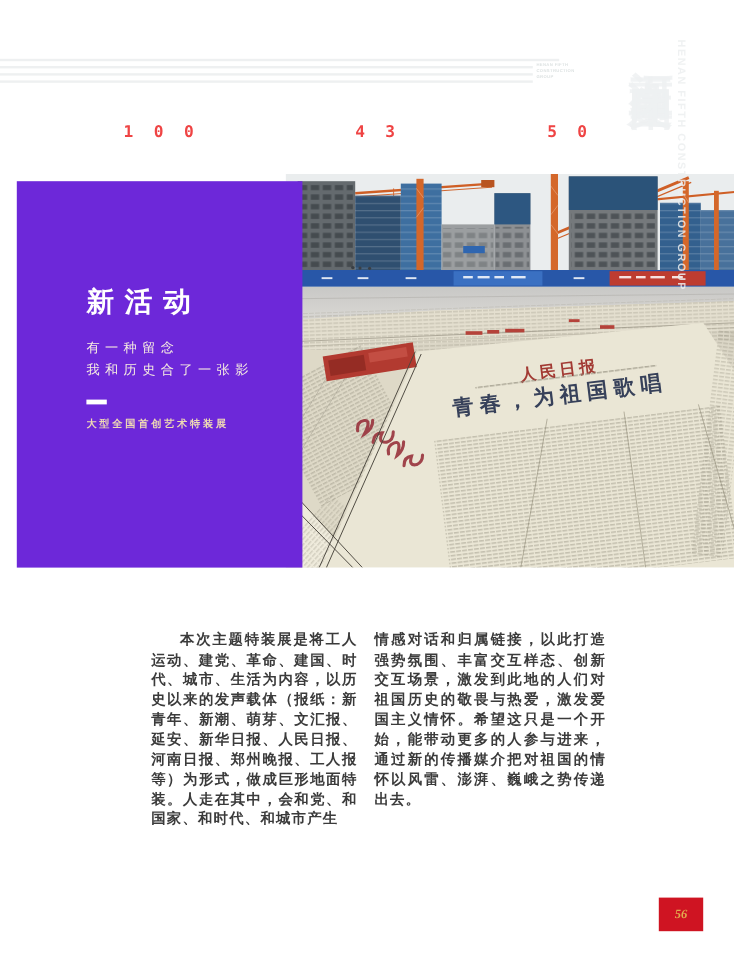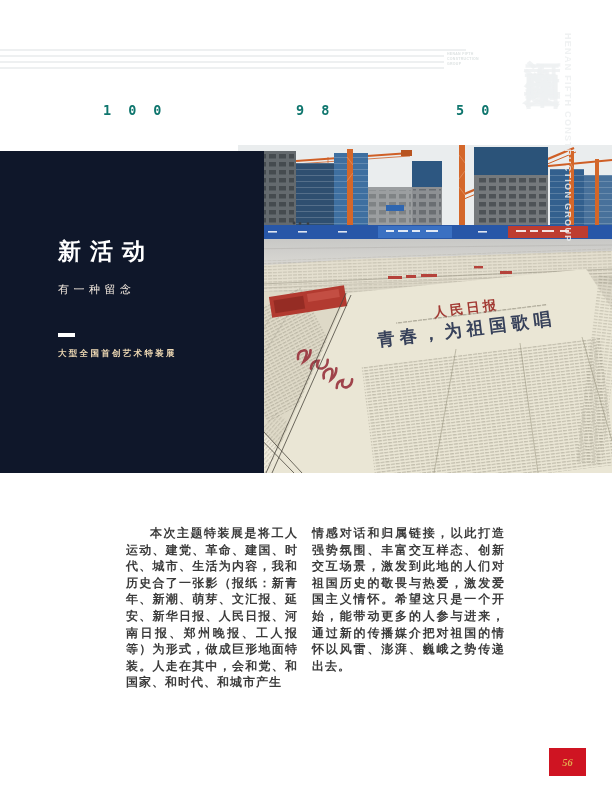--- a/index.html
+++ b/index.html
@@ -15,40 +15,40 @@
   .cl4{top:67px;width:444px;}
   .corner-mark{
     position:absolute;left:447px;top:52px;width:26px;
     font-size:3.5px;line-height:4.8px;letter-spacing:.3px;font-weight:bold;
     color:#dde2e2;text-transform:uppercase;white-space:nowrap;
   }
   
   .num{
     position:absolute;top:102px;
     font-family:"DejaVu Sans Mono","Liberation Mono",monospace;
-    font-size:13.5px;color:#0f766e;letter-spacing:17px;font-weight:bold;
+    font-size:13.5px;color:#ef4444;letter-spacing:17px;font-weight:bold;
   }
   .n100{left:103px;} .n98{left:296px;} .n70{left:456px;}
   
   .wm-cn{
     position:absolute;left:517px;top:30px;height:260px;z-index:6;
     writing-mode:vertical-rl;text-orientation:upright;
     font-size:37px;letter-spacing:3px;font-weight:bold;
     color:rgba(238,240,242,0.82);
   }
   .wm-en{
     position:absolute;left:563px;top:33px;height:240px;z-index:6;
     writing-mode:vertical-rl;
     font-size:9px;letter-spacing:1.3px;font-weight:bold;
     color:rgba(236,238,240,0.85);
   }
   
   .red-block{
-    position:absolute;left:0;top:151px;width:264px;height:322px;
-    background:#0f172a;z-index:2;
+    position:absolute;left:14px;top:151px;width:238px;height:322px;
+    background:#6d28d9;z-index:2;
   }
   .red-block .title{
     position:absolute;left:58px;top:85px;margin:0;
     font-family:"Liberation Serif","DejaVu Serif",serif;
     font-size:23px;font-weight:600;color:#ffffff;letter-spacing:9px;white-space:nowrap;
   }
   .red-block .sub{
     position:absolute;left:58px;margin:0;
     font-size:11px;font-weight:normal;color:#f6ece1;letter-spacing:4.5px;white-space:nowrap;
   }
@@ -92,21 +92,21 @@
     <span class="cl cl4"></span>
     <div class="corner-mark">
       <div>HENAN FIFTH</div>
       <div>CONSTRUCTION</div>
       <div>GROUP</div>
     </div>
   </div>
 
   <div>
     <span class="num n100">100</span>
-    <span class="num n98">98</span>
+    <span class="num n98">43</span>
     <span class="num n70">50</span>
   </div>
 
   <figure class="photo">
     <svg width="374" height="328" viewBox="0 0 374 328" xmlns="http://www.w3.org/2000/svg">
       <defs>
         <pattern id="np" width="5" height="3.1" patternUnits="userSpaceOnUse">
           <rect y="1" width="4.1" height="0.9" fill="#8f8a7a"></rect>
         </pattern>
         <pattern id="win" width="10" height="8" patternUnits="userSpaceOnUse">
@@ -272,29 +272,30 @@
         <g transform="rotate(7 360 220)">
           <rect x="350" y="130" width="26" height="190" fill="url(#np)" opacity="0.45"></rect>
         </g>
       </g>
     </svg>
   </figure>
 
   <section class="red-block">
     <h1 class="title">新活动</h1>
     <p class="sub sub1">有一种留念</p>
+    <p class="sub sub2">我和历史合了一张影</p>
     <div class="dash"></div>
     <p class="caption">大型全国首创艺术特装展</p>
   </section>
 
   <div class="wm-cn">河南五建集团</div>
   <div class="wm-en">HENAN FIFTH CONSTRUCTION GROUP</div>
 
   <section>
-    <p class="col col-left">本次主题特装展是将工人运动、建党、革命、建国、时代、城市、生活为内容，我和历史合了一张影（报纸：新青年、新潮、萌芽、文汇报、延安、新华日报、人民日报、河南日报、郑州晚报、工人报等）为形式，做成巨形地面特装。人走在其中，会和党、和国家、和时代、和城市产生</p>
+    <p class="col col-left">本次主题特装展是将工人运动、建党、革命、建国、时代、城市、生活为内容，以历史以来的发声载体（报纸：新青年、新潮、萌芽、文汇报、延安、新华日报、人民日报、河南日报、郑州晚报、工人报等）为形式，做成巨形地面特装。人走在其中，会和党、和国家、和时代、和城市产生</p>
     <p class="col col-right">情感对话和归属链接，以此打造强势氛围、丰富交互样态、创新交互场景，激发到此地的人们对祖国历史的敬畏与热爱，激发爱国主义情怀。希望这只是一个开始，能带动更多的人参与进来，通过新的传播媒介把对祖国的情怀以风雷、澎湃、巍峨之势传递出去。</p>
   </section>
 
   <div class="page-badge">
     <span>56</span>
   </div>
 
 </div>
 
 </body></html>

